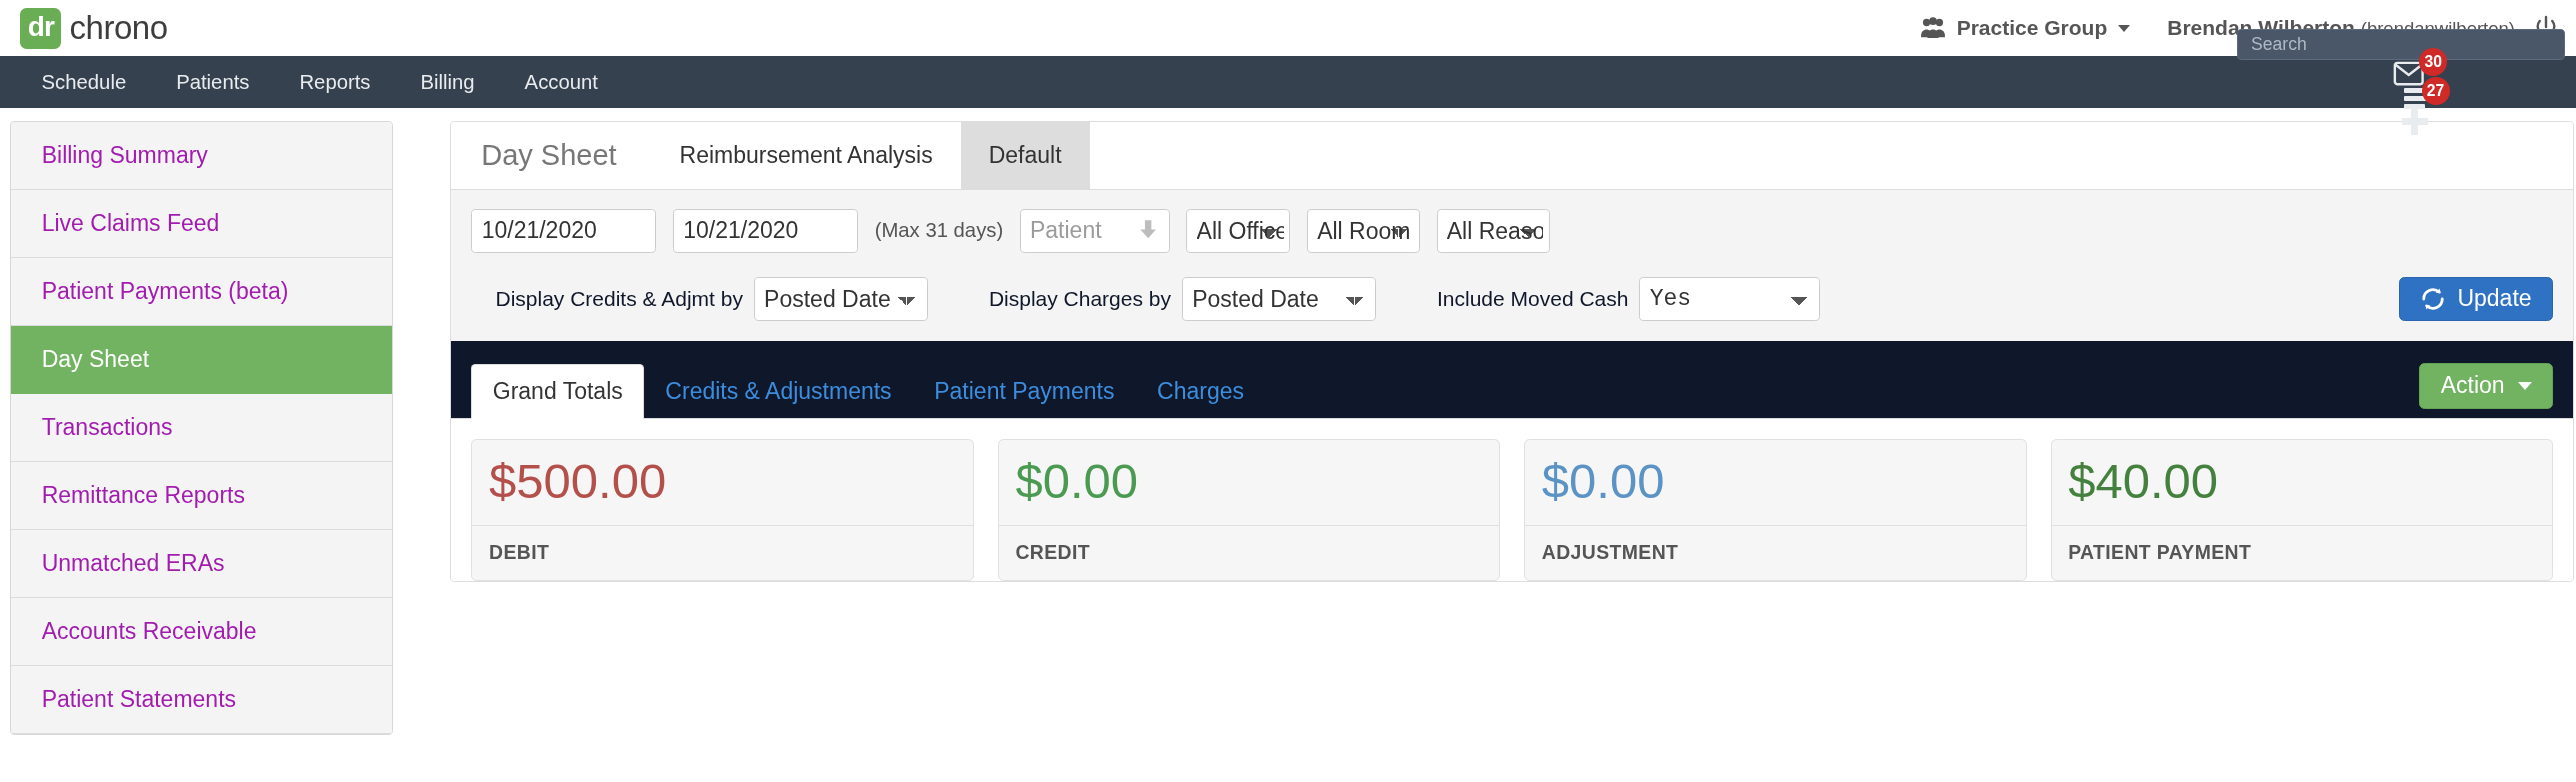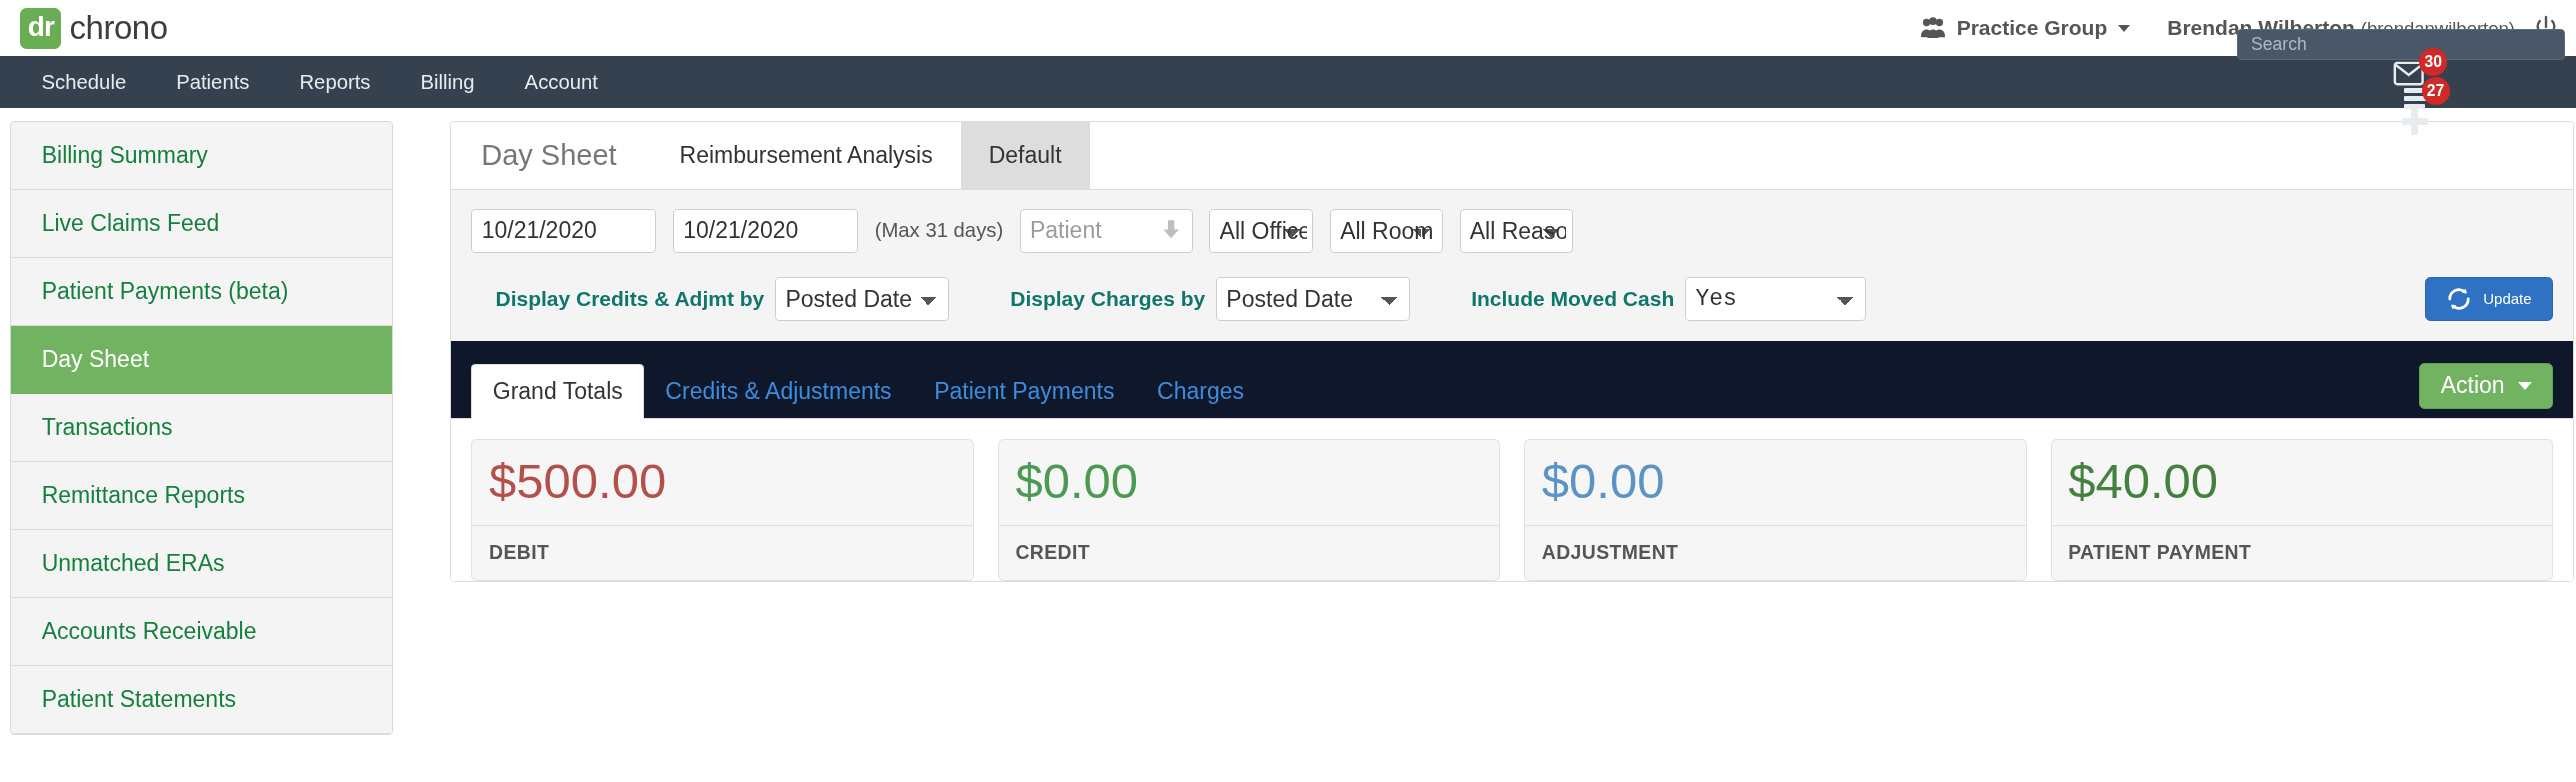--- a/index.html
+++ b/index.html
@@ -213,21 +213,21 @@
     overflow: hidden;
     background: #f4f4f4;
     box-sizing: border-box;
   }
   .side-item {
     height: 68px;
     display: flex;
     align-items: center;
     padding-left: 30.5px;
     font-size: 23px;
-    color: #15803d;
+    color: #a21caf;
     border-bottom: 0.9px solid #dcdcdc;
     background: #f4f4f4;
     cursor: pointer;
     box-sizing: border-box;
     white-space: nowrap;
   }
   .side-item.active {
     background: #72b362;
     color: #ffffff;
     border-bottom-color: #72b362;
@@ -312,21 +312,21 @@
   }
   .date-input { width: 185px; margin-right: 16.6px; }
   .maxdays {
     font-size: 20.3px;
     color: #555555;
     margin-right: 16.6px;
     white-space: nowrap;
   }
   .patient-box {
     position: relative;
-    width: 173px;
+    width: 150px;
     margin-right: 16.6px;
   }
   .patient-box .txt-input {
     width: 100%;
     color: #9b9b9b;
   }
   .patient-box .txt-input::placeholder { color: #9b9b9b; }
   .fat-arrow {
     position: absolute;
     right: 11px;
@@ -357,37 +357,37 @@
     background-size: 8.3px 8.3px, 8.3px 8.3px;
     background-repeat: no-repeat;
     cursor: pointer;
   }
   .sel-office { width: 104px; margin-right: 16.6px; }
   .sel-room   { width: 113px; margin-right: 16.6px; }
   .sel-reason { width: 113px; }
 
   .flabel {
     font-size: 21px;
-    font-weight: bold;
-    color: #0f766e;
+    font-weight: normal;
+    color: #0f172a;
     margin-right: 11px;
     white-space: nowrap;
     padding-left: 24px;
   }
   .sel-posted1 { width: 174px; margin-right: 37px; }
   .sel-posted2 { width: 194px; margin-right: 37px; }
   .sel-moved   { width: 181px; font-family: Liberation Mono, monospace; }
 
   .update-btn {
     margin-left: auto;
     background: #2f72c4;
     border: 0.9px solid #2a66b0;
     border-radius: 5.5px;
     color: #ffffff;
-    font-size: 15px;
+    font-size: 23px;
     height: 44px;
     padding: 0 20.3px;
     display: flex;
     align-items: center;
     cursor: pointer;
     font-family: "Liberation Sans", sans-serif;
     white-space: nowrap;
   }
   .update-btn .refresh-ico { margin-right: 11px; display:flex; align-items:center; }
 

